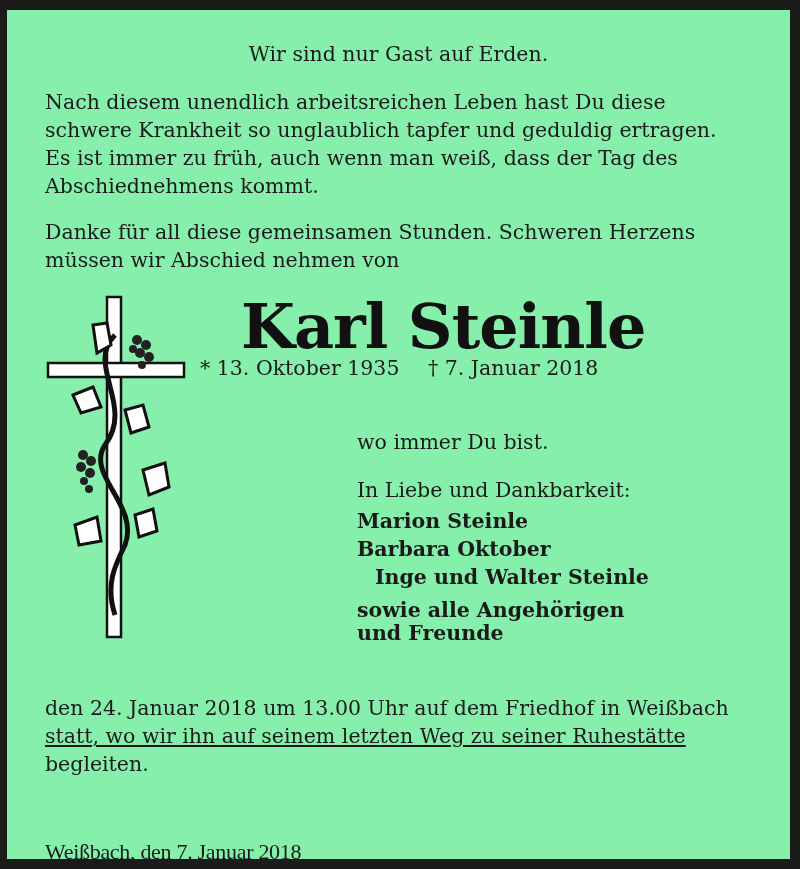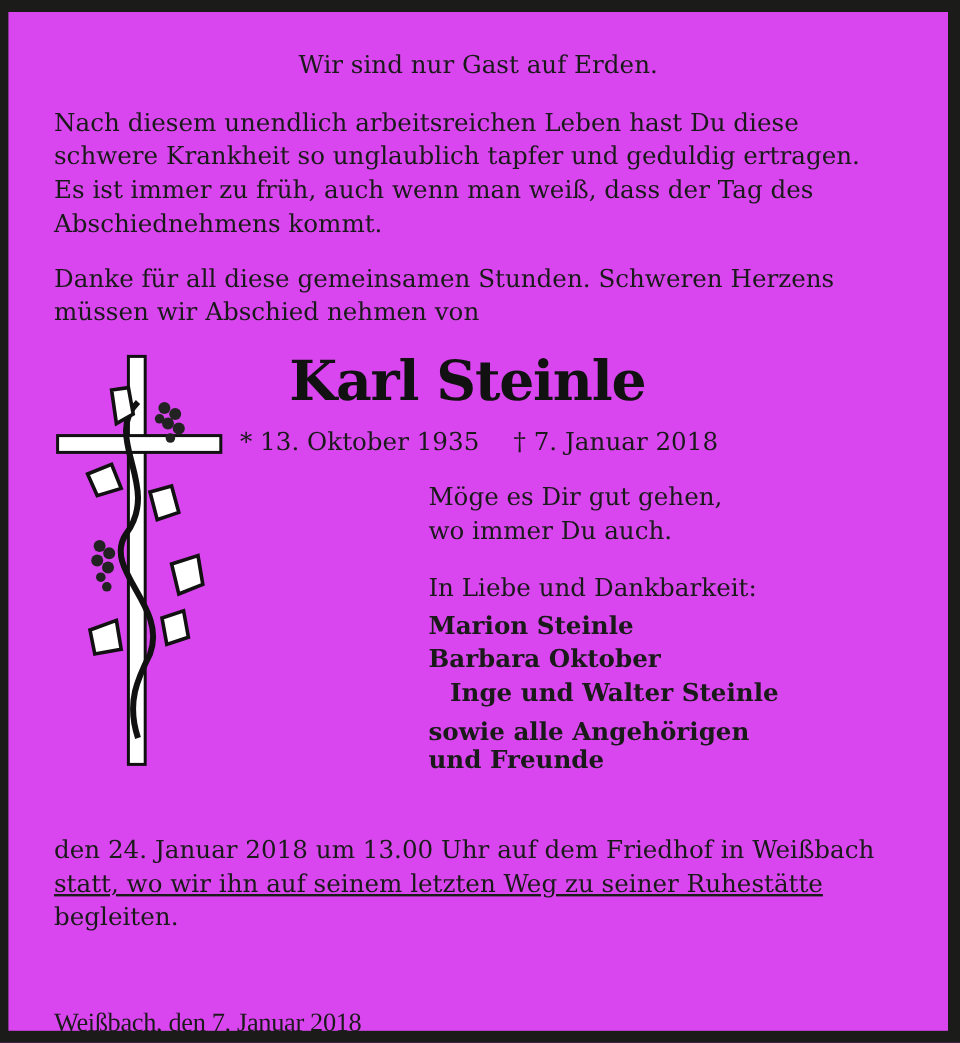--- a/index.html
+++ b/index.html
@@ -1,20 +1,20 @@
 <!DOCTYPE html>
 <html><head>
 <meta charset="utf-8">
 <style>
   html, body { margin:0; padding:0; }
   body { width:800px; height:869px; background:#1b1b1a; position:relative; overflow:hidden; }
-  .card { position:absolute; left:7px; top:10px; width:783px; height:849px; background:#d946ef; }
+  .card { position:absolute; left:7px; top:10px; width:783px; height:849px; background:#86efac; }
   .t { position:absolute; font-family:"DejaVu Serif", serif; color:#1a1a1a; font-size:20.5px; line-height:28px; white-space:nowrap; }
   .b { font-weight:bold; }
-  .name { font-family:"DejaVu Serif", serif; font-weight:bold; font-size:46px; letter-spacing:-1px; color:#111; position:absolute; white-space:nowrap; }
+  .name { font-family:"DejaVu Serif", serif; font-weight:bold; font-size:62px; letter-spacing:-1px; color:#111; position:absolute; white-space:nowrap; }
   .foot { font-family:"Liberation Serif", serif; font-size:22px; letter-spacing:-0.3px; }
 </style>
 </head>
 <body>
 
 <div class="card">
   <div class="t" style="left:0;width:783px;text-align:center;top:30px;">Wir sind nur Gast auf Erden.</div>
 
   <div class="t" style="left:38px;top:78px;">Nach diesem unendlich arbeitsreichen Leben hast Du diese</div>
   <div class="t" style="left:38px;top:106px;">schwere Krankheit so unglaublich tapfer und geduldig ertragen.</div>
@@ -52,22 +52,21 @@
         <path d="M48 30 L62 28 L66 50 L52 58 Z"></path>
         <path d="M28 100 L48 92 L56 112 L36 118 Z"></path>
         <path d="M80 115 L98 110 L104 132 L86 138 Z"></path>
         <path d="M98 175 L120 168 L124 192 L104 200 Z"></path>
         <path d="M30 230 L52 222 L56 246 L34 250 Z"></path>
         <path d="M90 220 L108 214 L112 236 L94 242 Z"></path>
       </g>
     </svg>
   </div>
 
-  <div class="t" style="left:350px;top:390px;">Möge es Dir gut gehen,</div>
-  <div class="t" style="left:350px;top:418px;">wo immer Du auch.</div>
+  <div class="t" style="left:350px;top:418px;">wo immer Du bist.</div>
 
   <div class="t" style="left:350px;top:466px;">In Liebe und Dankbarkeit:</div>
   <div class="t b" style="left:350px;top:497px;">Marion Steinle</div>
   <div class="t b" style="left:350px;top:525px;">Barbara Oktober</div>
   <div class="t b" style="left:368px;top:553px;">Inge und Walter Steinle</div>
   <div class="t b" style="left:350px;top:586px;text-align:right;">sowie alle Angehörigen</div>
   <div class="t b" style="left:350px;top:609px;">und Freunde</div>
 
   <div class="t" style="left:38px;top:684px;">den 24. Januar 2018 um 13.00 Uhr auf dem Friedhof in Weißbach</div>
   <div class="t" style="left:38px;top:712px;text-decoration:underline;">statt, wo wir ihn auf seinem letzten Weg zu seiner Ruhestätte</div>

